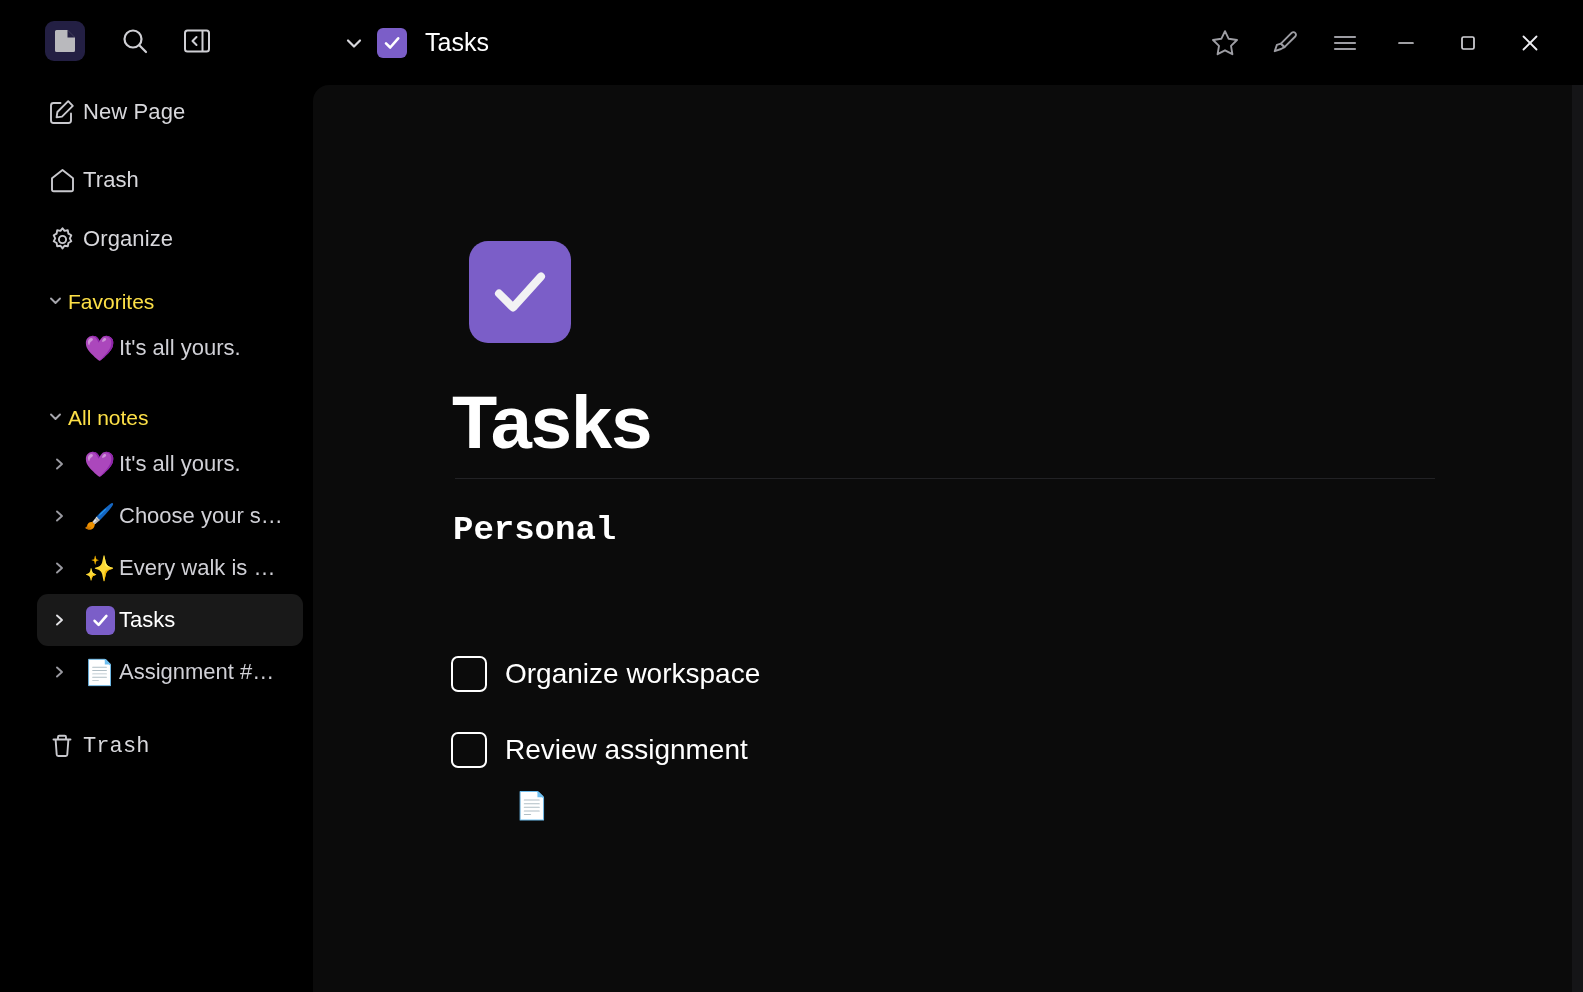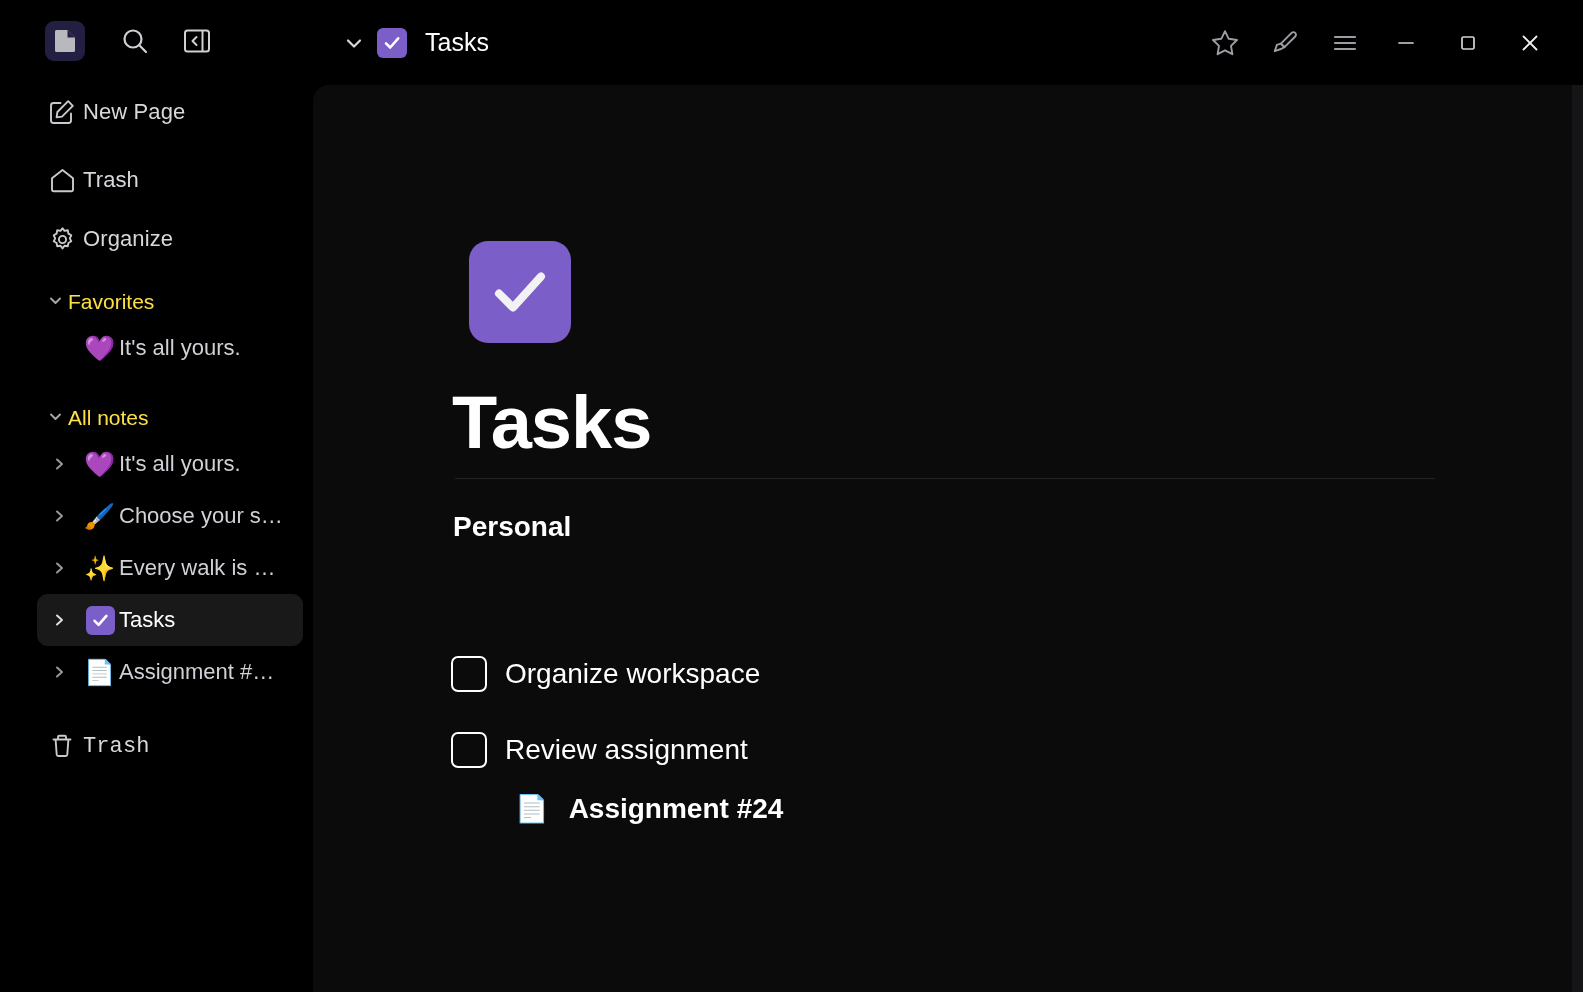--- a/index.html
+++ b/index.html
@@ -102,21 +102,21 @@
   #page-title {
     position: absolute; left: 139px; top: 295px;
     font-size: 74px; font-weight: bold; color: #ffffff; letter-spacing: -1px;
   }
   #title-divider {
     position: absolute; left: 142px; top: 393px;
     width: 980px; height: 1px; background: #222225;
   }
   #section-heading {
     position: absolute; left: 140px; top: 426px;
-    font-size: 28px; font-weight: bold; color: #ffffff;
+    font-size: 34px; font-weight: bold; color: #ffffff; font-family: Liberation Mono, monospace;
   }
 
   .todo {
     position: absolute; left: 138px;
     display: flex; align-items: center; height: 44px;
   }
   #todo-0 { top: 490px; }
   #todo-1 { top: 567px; }
   #todo-2 { top: 643px; }
 
@@ -334,21 +334,20 @@
         <span class="todo-text">Review assignment</span>
       </div>
 
       <div class="todo" id="todo-1">
         <span class="cb unchecked"></span>
         <span class="todo-text">Organize workspace</span>
       </div>
 
       <div id="ref-link">
         <span class="ref-emoji">📄</span>
-        <span class="ref-label">Assignment #24</span>
       </div>
 
     </div>
   </div>
 
   <div id="scrollbar-track"></div>
 
   <div id="titlebar">
     <div id="tb-left">
       <span id="tb-chevron">

